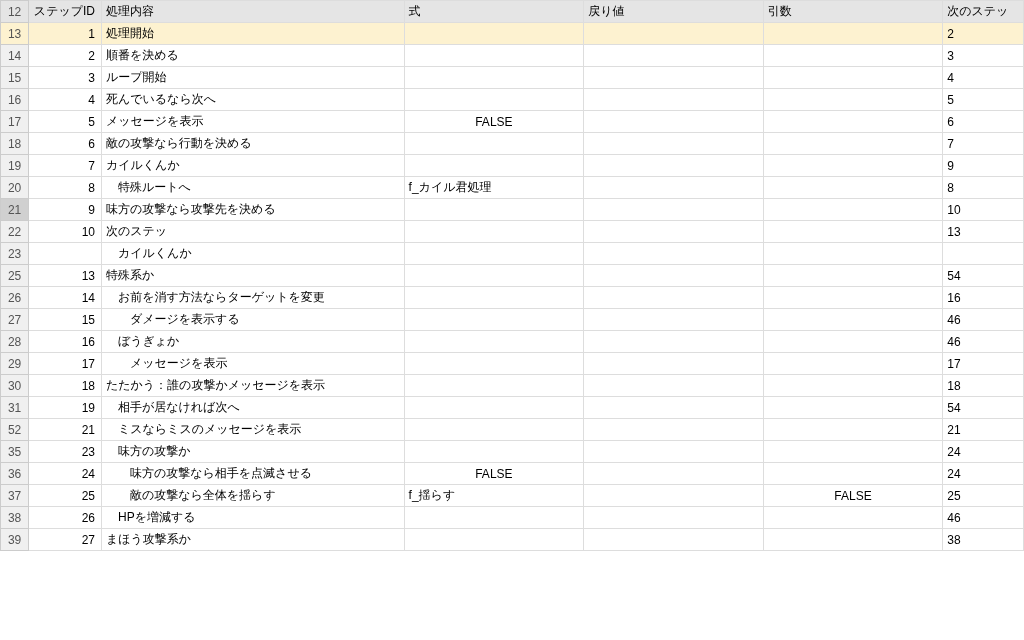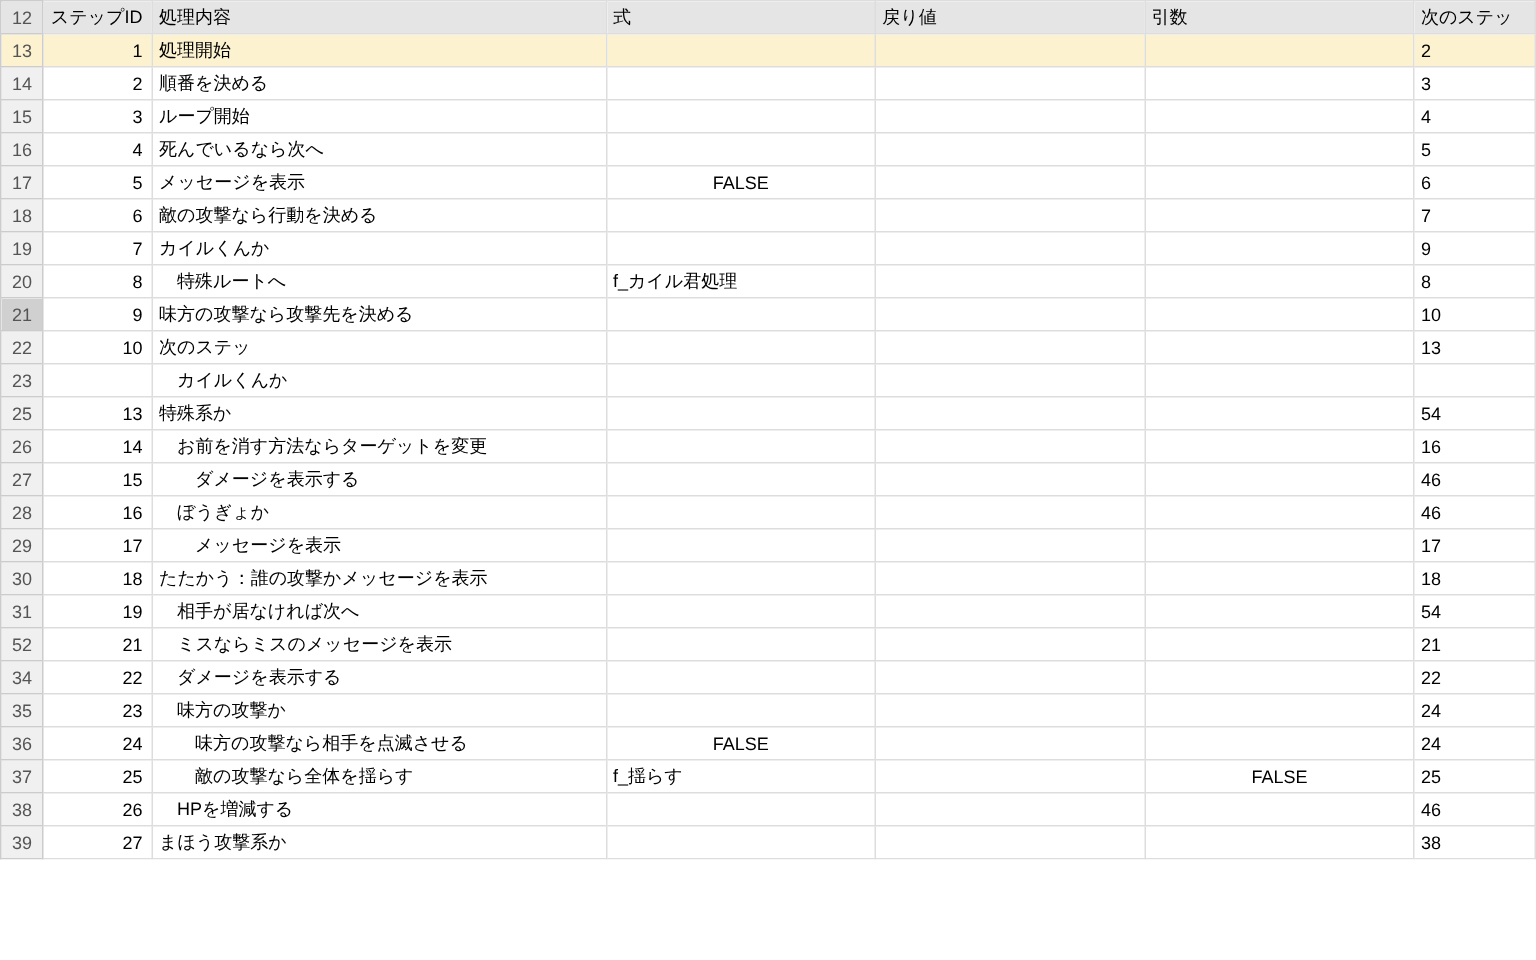--- a/index.html
+++ b/index.html
@@ -233,29 +233,20 @@
     <div class="row">
       <div class="cell rownum">52</div>
       <div class="cell col-stepid">21</div>
       <div class="cell col-content indent-1">ミスならミスのメッセージを表示</div>
       <div class="cell col-formula"></div>
       <div class="cell col-return"></div>
       <div class="cell col-args"></div>
       <div class="cell col-next">21</div>
     </div>
     <div class="row">
-      <div class="cell rownum">34</div>
-      <div class="cell col-stepid">22</div>
-      <div class="cell col-content indent-1">ダメージを表示する</div>
-      <div class="cell col-formula"></div>
-      <div class="cell col-return"></div>
-      <div class="cell col-args"></div>
-      <div class="cell col-next">22</div>
-    </div>
-    <div class="row">
       <div class="cell rownum">35</div>
       <div class="cell col-stepid">23</div>
       <div class="cell col-content indent-1">味方の攻撃か</div>
       <div class="cell col-formula"></div>
       <div class="cell col-return"></div>
       <div class="cell col-args"></div>
       <div class="cell col-next">24</div>
     </div>
     <div class="row">
       <div class="cell rownum">36</div>

